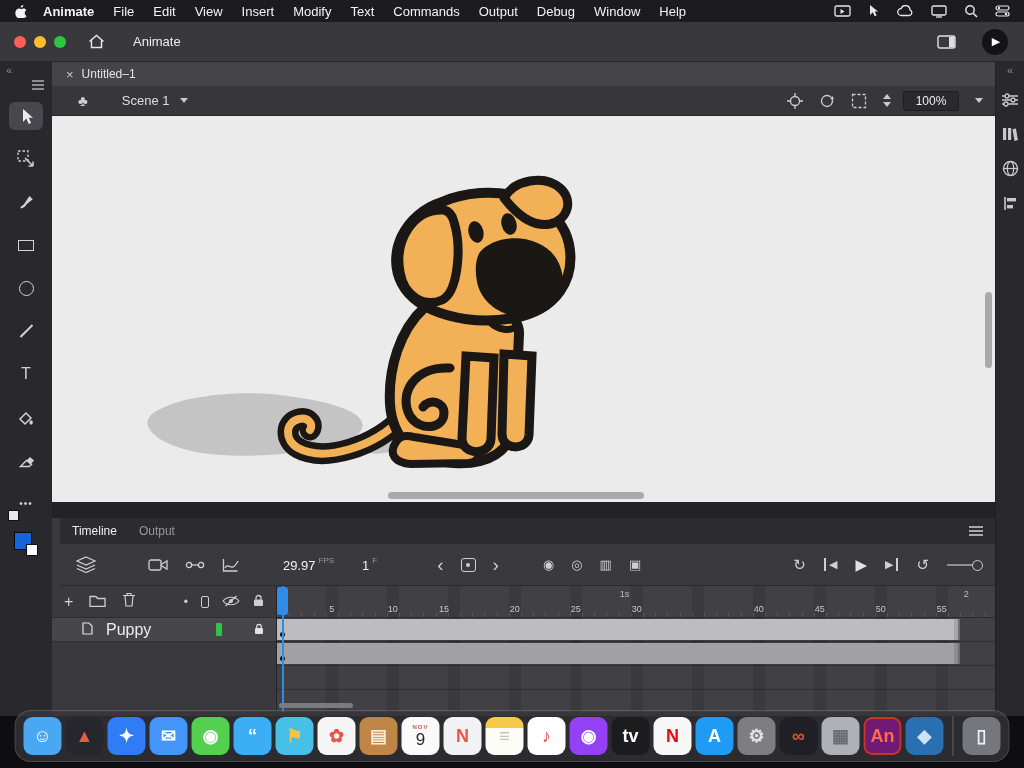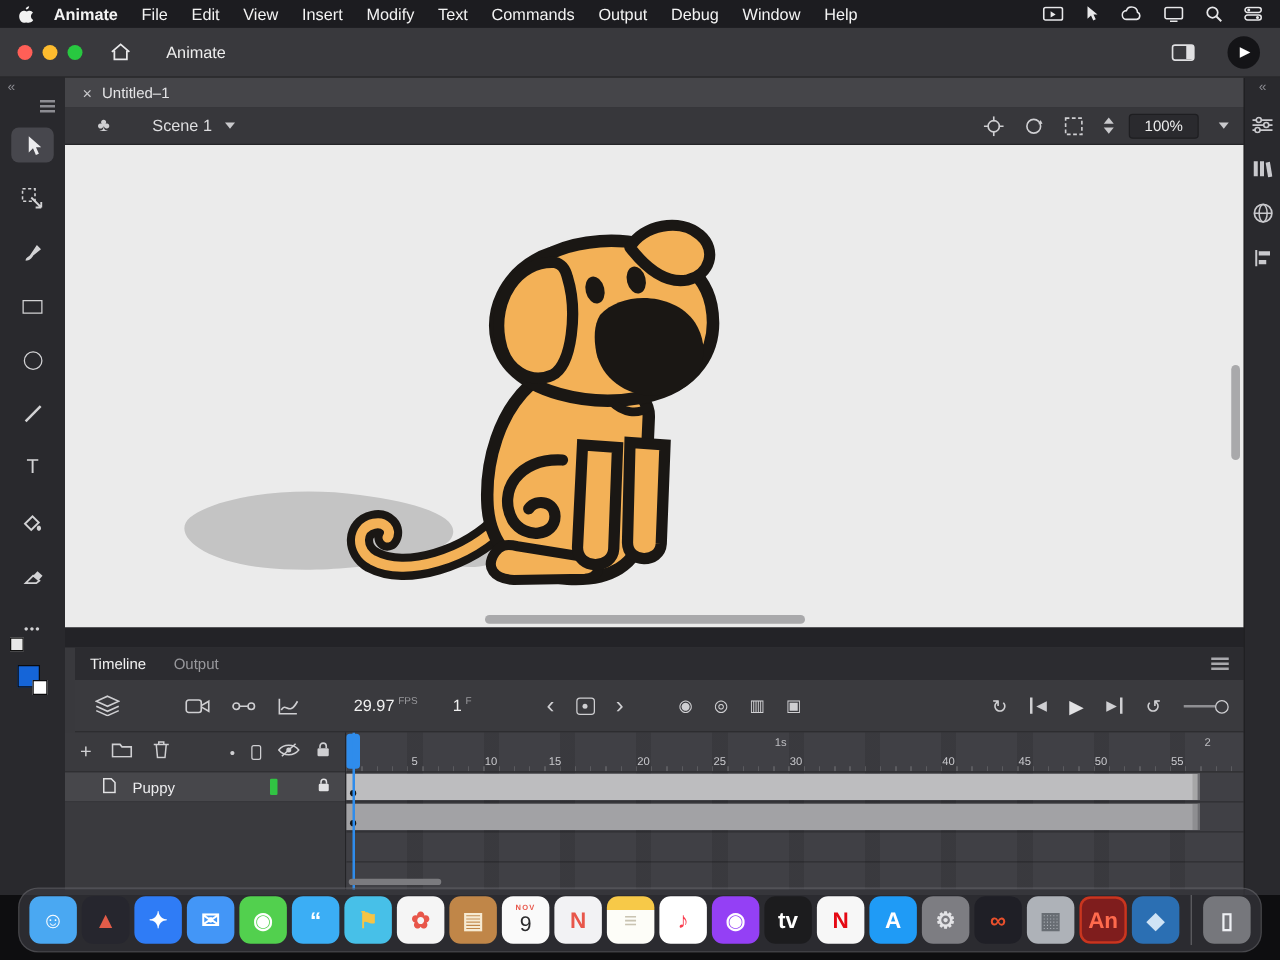--- a/index.html
+++ b/index.html
@@ -110,21 +110,21 @@
   .hslider{width:32px;height:2px;background:#8f8f93;position:relative;}
   .hslider::after{content:"";position:absolute;right:-4px;top:-4px;width:9px;height:9px;border:1.5px solid #cfcfd2;border-radius:50%;background:#3a3a3e;}
 
   .tl-content{position:absolute;top:68px;left:0;right:0;bottom:0;display:flex;}
   .layer-panel{width:225px;background:#3a3a3e;border-right:1px solid #242427;display:flex;flex-direction:column;}
   .layer-header{height:32px;display:flex;align-items:center;padding:0 12px;color:#cfcfd2;gap:16px;border-bottom:1px solid #2c2c2f;}
   .layer-header .plus{font-size:16px;}
   .layer-header .autogrp{margin-left:auto;display:flex;align-items:center;gap:13px;}
   .colbox{width:8px;height:12px;border:1.5px solid #cfcfd2;border-radius:2px;}
   .dotg{font-size:12px;}
-  .layer-row{height:24px;display:grid;grid-template-columns:16px 1fr 10px 28px 22px;align-items:center;padding-left:30px;color:#ececee;font-size:12px;border-bottom:1px solid #323236;background:#47474b;}
+  .layer-row{height:24px;display:grid;grid-template-columns:16px 1fr 10px 28px 22px;align-items:center;padding-left:30px;color:#ececee;font-size:16px;border-bottom:1px solid #323236;background:#47474b;}
   .layer-row.selected{background:var(--selblue);}
   .layer-row .lname{padding-left:8px;}
   .layer-chip{width:6px;height:13px;border-radius:1px;}
   .layer-empty{flex:1;background:#3a3a3e;}
 
   .frame-area{flex:1;position:relative;background:#404045;overflow:hidden;
     background-image:repeating-linear-gradient(90deg,transparent 0 48.8px,rgba(0,0,0,0.10) 48.8px 61px);}
   .seconds-row{position:absolute;top:0;left:0;right:0;height:16px;font-size:9px;color:#bdbdc1;}
   .seconds-row span{position:absolute;top:3px;transform:translateX(-50%);}
   .ruler{position:absolute;top:16px;left:0;right:0;height:16px;font-size:9px;color:#c8c8cc;border-bottom:1px solid #2c2c2f;
@@ -579,19 +579,19 @@
       <div class="dock-icon" style="background: rgb(242, 242, 244); color: rgb(232, 86, 74);">N</div>
       <div class="dock-icon" style="background: linear-gradient(rgb(247, 201, 72) 0px, rgb(247, 201, 72) 28%, rgb(253, 253, 248) 28%); color: rgb(201, 196, 178);">≡</div>
       <div class="dock-icon" style="background: rgb(255, 255, 255); color: rgb(250, 60, 78);">♪</div>
       <div class="dock-icon" style="background: rgb(148, 64, 245); color: rgb(255, 255, 255);">◉</div>
       <div class="dock-icon" style="background: rgb(28, 28, 30); color: rgb(255, 255, 255);">tv</div>
       <div class="dock-icon" style="background: rgb(247, 247, 247); color: rgb(229, 9, 20);">N</div>
       <div class="dock-icon" style="background: rgb(31, 155, 246); color: rgb(255, 255, 255);">A</div>
       <div class="dock-icon" style="background: rgb(125, 125, 130); color: rgb(227, 227, 230);">⚙</div>
       <div class="dock-icon" style="background: rgb(31, 31, 38); color: rgb(233, 80, 44);">∞</div>
       <div class="dock-icon" style="background: rgb(174, 178, 184); color: rgb(104, 109, 115);">▦</div>
-      <div class="dock-icon" style="background: #7f1d1d; box-shadow: rgb(201, 54, 31) 0px 0px 0px 2px inset; color: rgb(255, 106, 77);">An</div>
+      <div class="dock-icon" style="background: #701a75; box-shadow: rgb(201, 54, 31) 0px 0px 0px 2px inset; color: rgb(255, 106, 77);">An</div>
       <div class="dock-icon" style="background: rgb(43, 111, 179); color: rgb(207, 227, 245);">◆</div>
       <div class="dock-div"></div>
       <div class="dock-icon" style="background: rgba(210, 212, 218, 0.45); color: rgb(238, 240, 244);">▯</div>
     </div>
 
 </div>
 
 </body></html>

